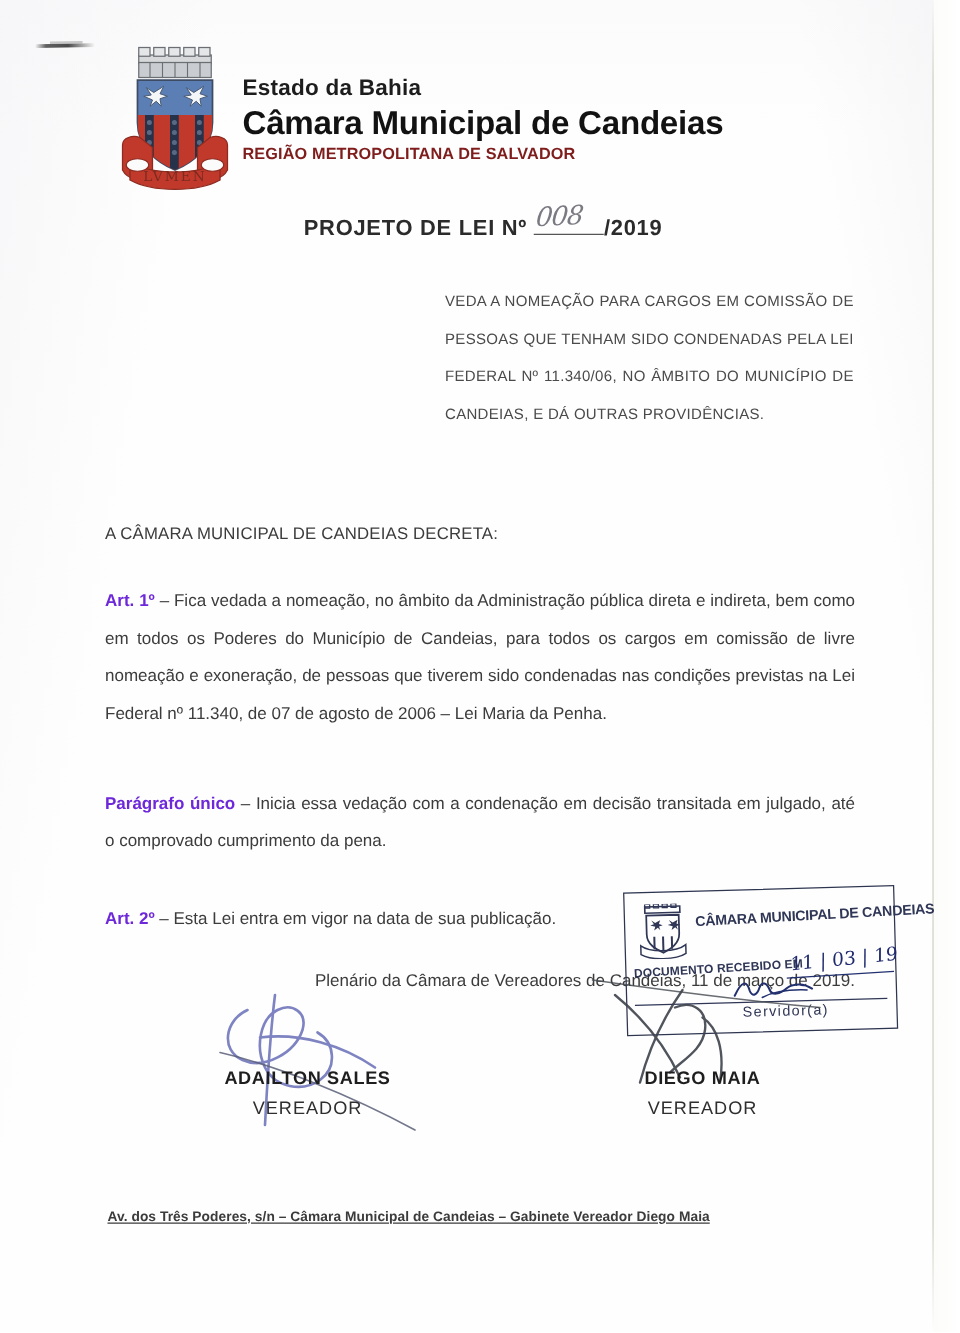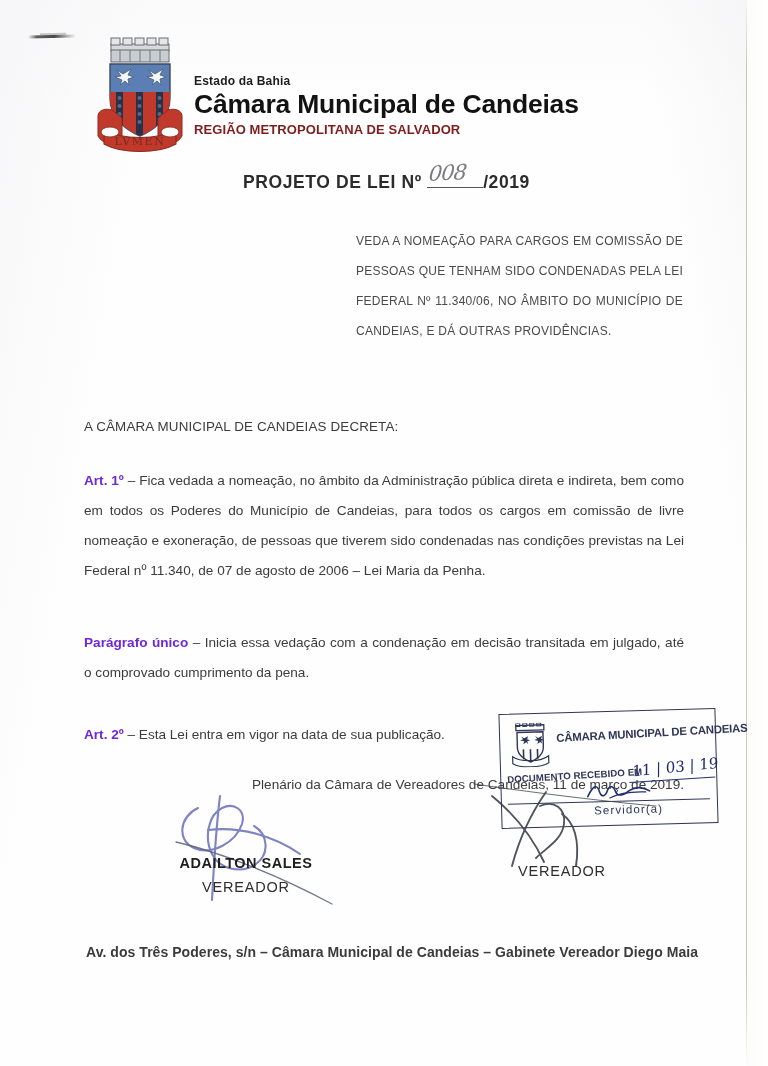--- a/index.html
+++ b/index.html
@@ -76,25 +76,25 @@
     top: 0;
     width: 96px;
     height: 124px;
   }
   .header-text {
     position: absolute;
     left: 102px;
     top: 22px;
   }
   .hdr-state {
-    font-size: 12px;
+    font-size: 18px;
     font-weight: bold;
     letter-spacing: 0.2px;
     color: #1d1d1d;
-    margin: 16px 0 2px 0;
+    margin: 2px 0 2px 0;
     line-height: 1.2;
   }
   .hdr-main {
     font-size: 26.5px;
     font-weight: bold;
     letter-spacing: -0.2px;
     color: #121212;
     margin: 0;
     line-height: 1.12;
   }
@@ -299,26 +299,27 @@
     top: 770px;
     width: 190px;
     height: 120px;
     pointer-events: none;
   }
 
   
   .footer {
     position: absolute;
     left: 86px;
-    top: 944px;
-    font-size: 14px;
+    top: 968px;
+    font-size: 11px;
     font-weight: bold;
     letter-spacing: 0.05px;
     color: #3b3b3b;
     white-space: nowrap;
+    text-decoration: underline;
   }
 </style>
 </head>
 <body>
 
 <div class="page">
 
   <div class="paper-tint"></div>
   <div class="page-edge-right"></div>
   <div class="page-edge-right2"></div>
@@ -471,18 +472,19 @@
       <path d="M4 14 C60 22 120 30 186 36" fill="none" stroke="#44484f" stroke-width="1.2" stroke-linecap="round" opacity="0.8"></path>
     </svg>
   </div>
 
   <div class="sigblock sig-left">
     <p class="sig-name">ADAILTON SALES</p>
     <p class="sig-role">VEREADOR</p>
   </div>
 
   <div class="sigblock sig-right">
+    <p class="sig-name">DIEGO MAIA</p>
     <p class="sig-role">VEREADOR</p>
   </div>
 
   <div class="footer">Av. dos Três Poderes, s/n – Câmara Municipal de Candeias – Gabinete Vereador Diego Maia</div>
 
 </div>
 
 </body></html>

